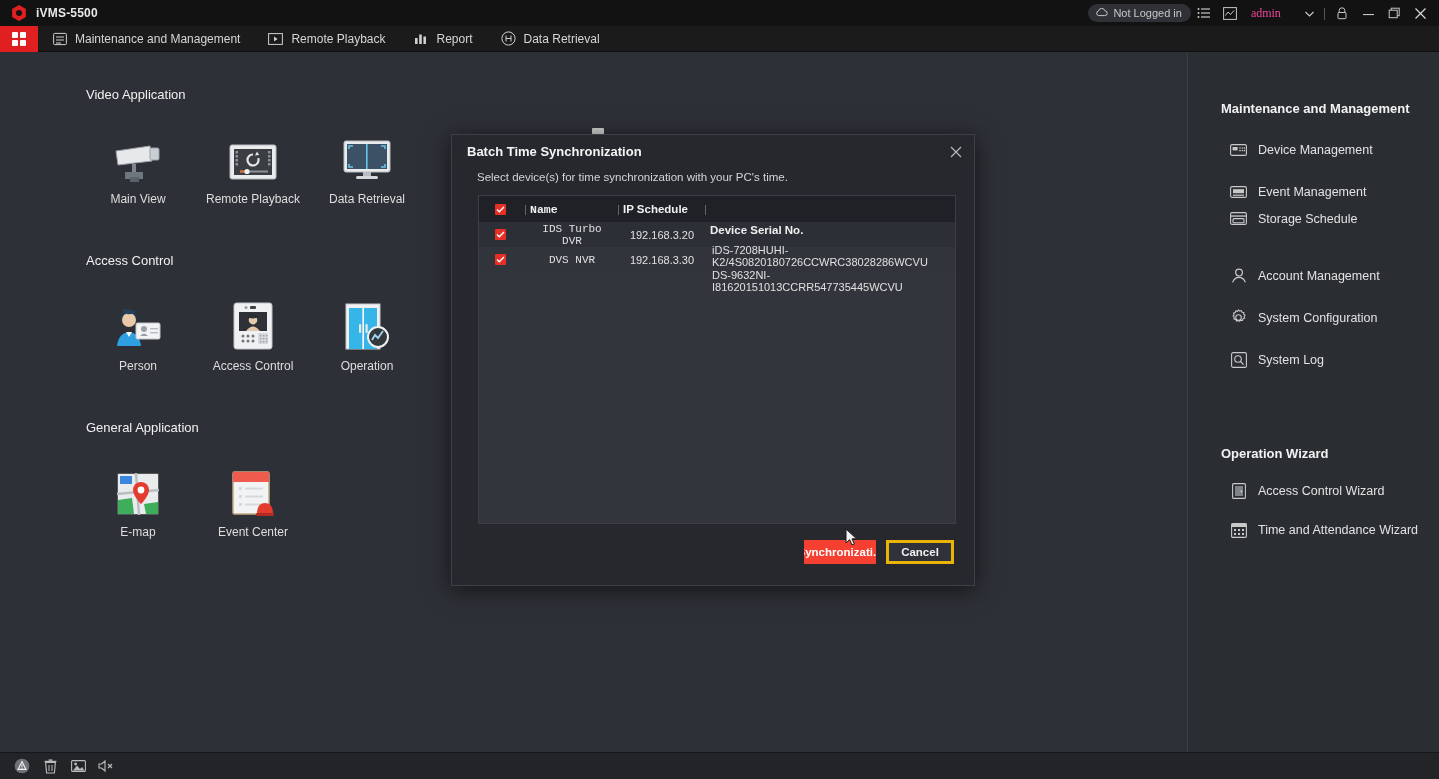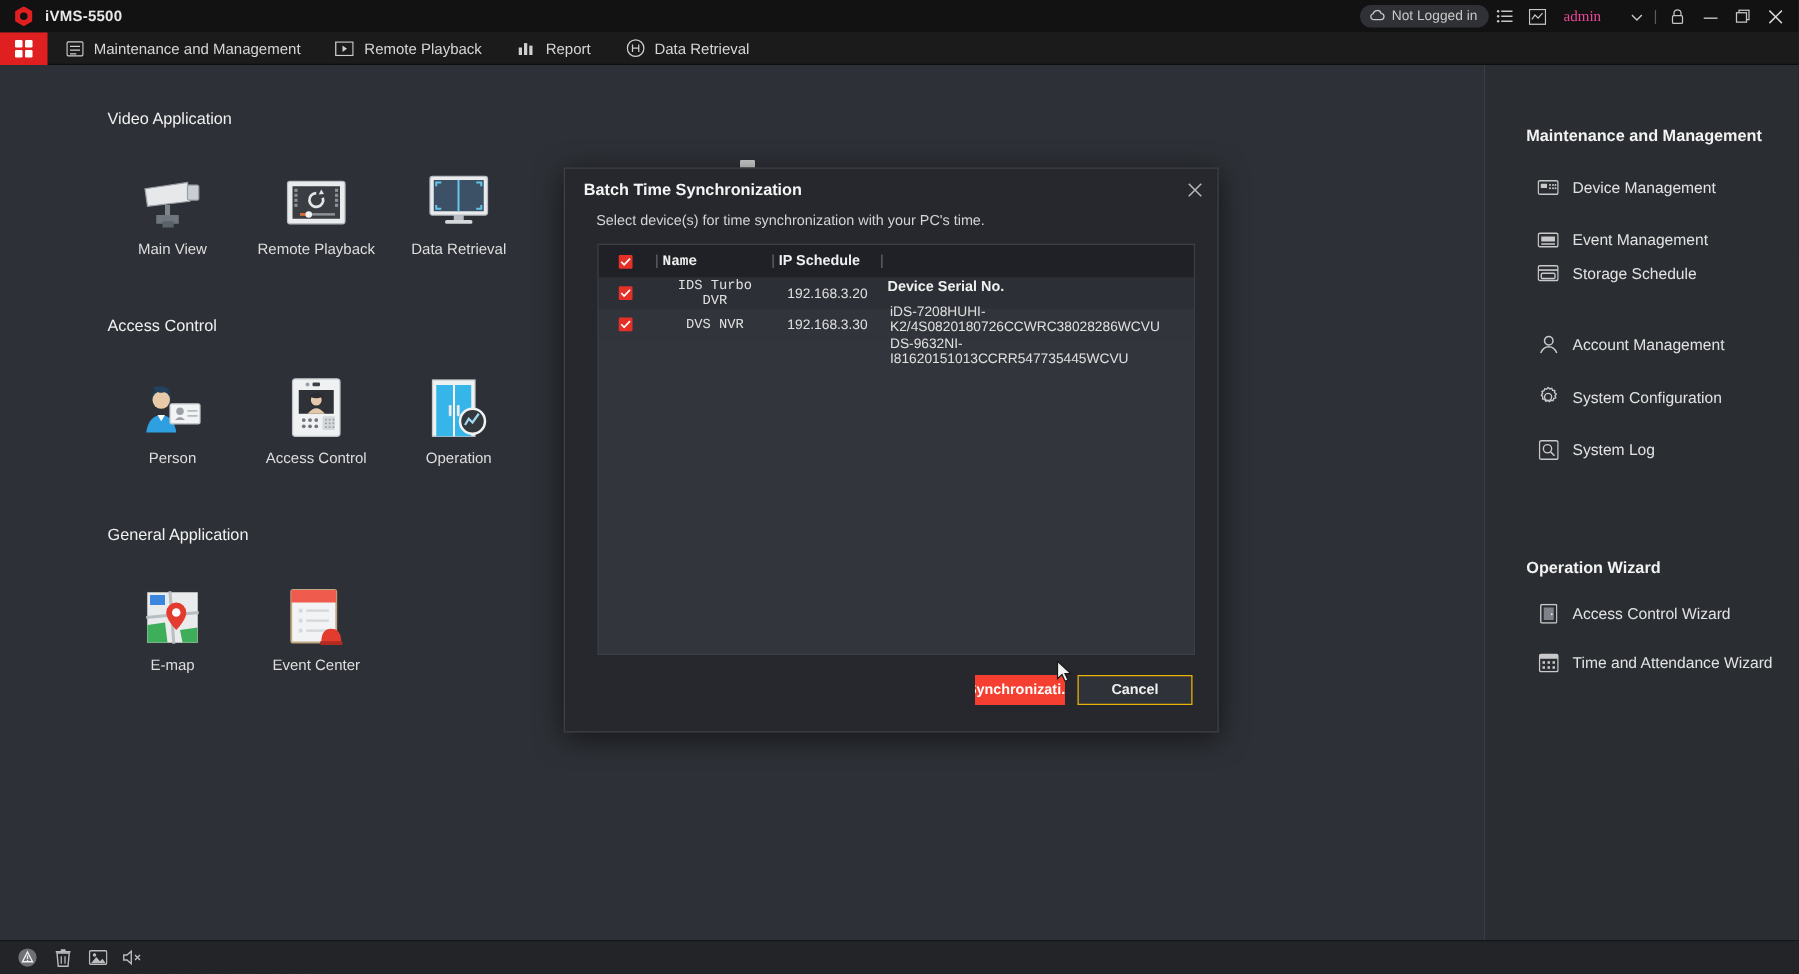--- a/index.html
+++ b/index.html
@@ -160,21 +160,21 @@
   .btn-row { position: absolute; right: 20px; top: 405px; display: flex; gap: 10px; }
   .btn {
     height: 24px; font-size: 11.5px; display: flex; align-items: center; justify-content: center;
     white-space: nowrap; overflow: hidden;
   }
   .btn-primary {
     width: 72px; background: #f53f31; color: #fff; font-weight: bold; border: none;
     padding: 0 4px;
   }
   .btn-secondary {
-    width: 92px; background: #2f3238; color: #f0f0f0; border: 1px solid #eab308; font-weight: bold;
+    width: 68px; background: #2f3238; color: #f0f0f0; border: 3px solid #eab308; font-weight: bold;
   }
   .cursor {
     position: absolute; left: 845px; top: 528px; width: 13px; height: 19px;
     pointer-events: none;
   }
 </style>
 </head>
 <body>
 
 <div class="app">

